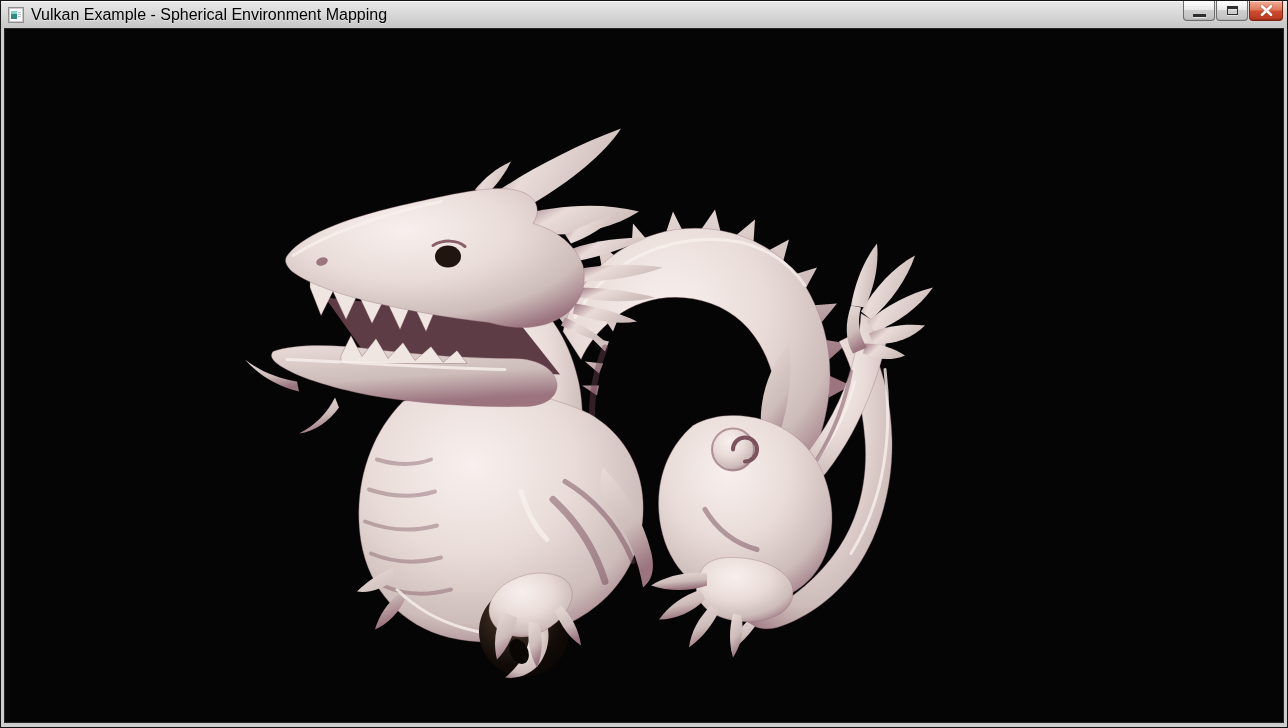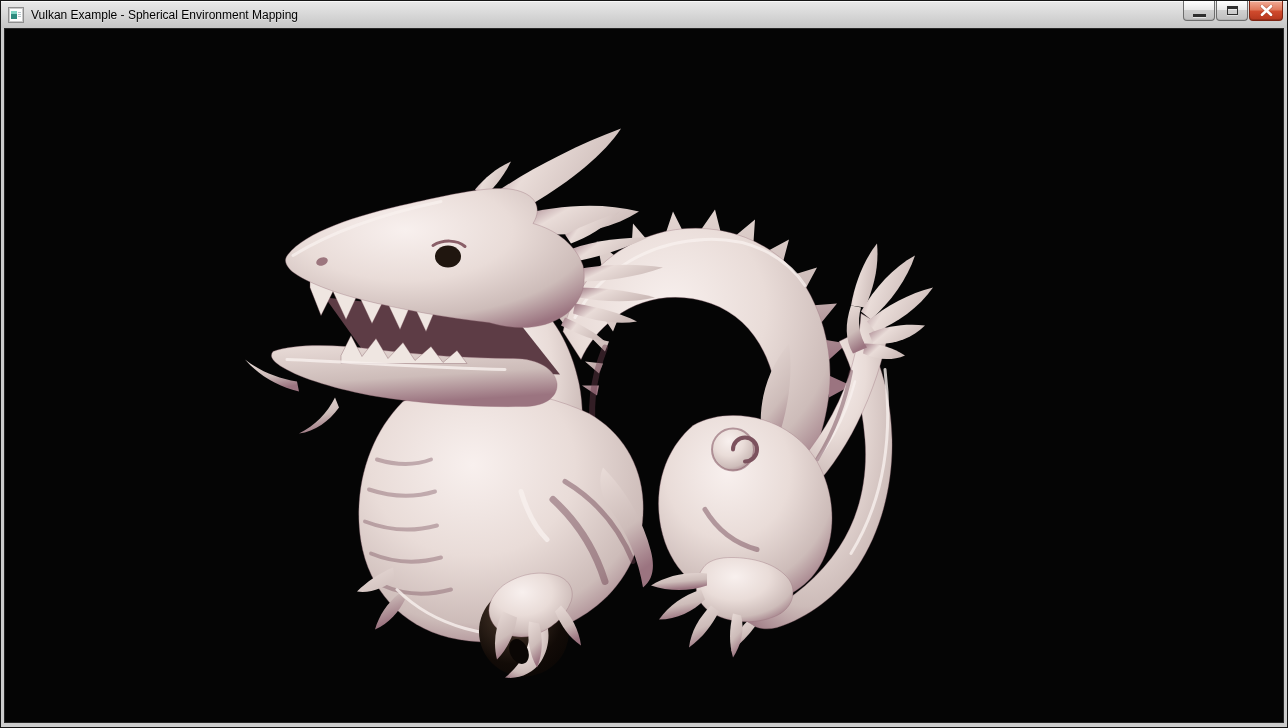--- a/index.html
+++ b/index.html
@@ -14,21 +14,21 @@
   }
   .titlebar{
     position:absolute;left:1px;right:1px;top:1px;height:27px;
     background:linear-gradient(var(--titlebar-top,#e9e9e9), var(--titlebar-bottom,#c6c6c6));
     box-shadow:inset 0 1px 0 rgba(255,255,255,.7);
     display:flex;align-items:center;
   }
   .app-icon{width:16px;height:16px;margin-left:7px;flex:0 0 auto;}
   .window-title{
     margin-left:7px;
-    font-size:12px;
+    font-size:16px;
     color:var(--title-text,#000);
     white-space:nowrap;
     text-shadow:0 1px 0 rgba(255,255,255,.4);
   }
   .controls{
     position:absolute;top:0;right:4px;height:21px;
     display:flex;
   }
   .wbtn{
     width:32px;height:20px;

